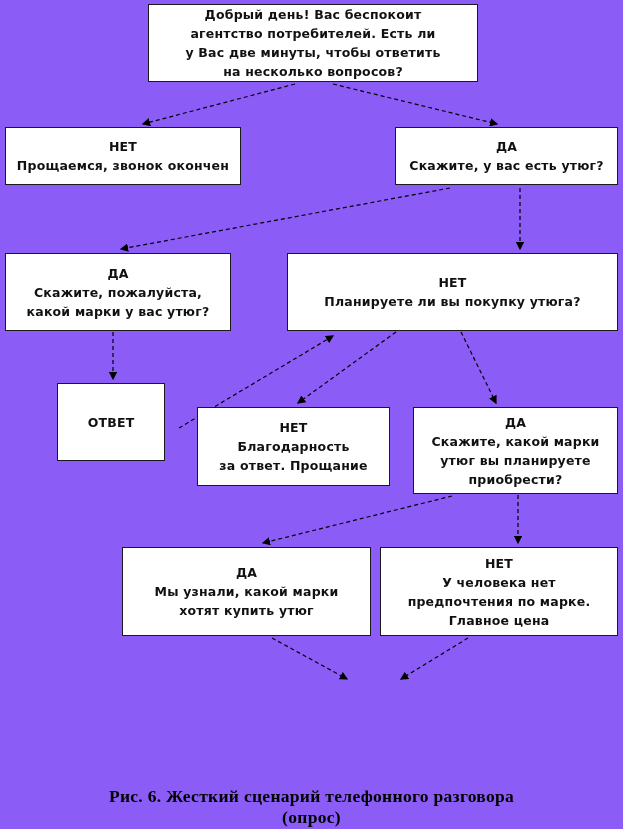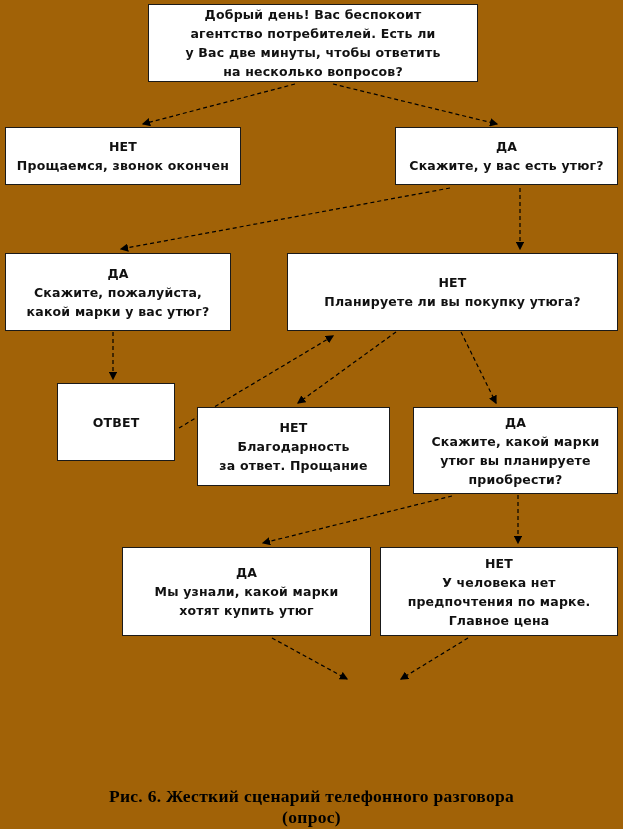--- a/index.html
+++ b/index.html
@@ -4,21 +4,21 @@
 <style>
   html, body {
     margin: 0;
     padding: 0;
     background: #ffffff;
   }
   .canvas {
     position: relative;
     width: 623px;
     height: 829px;
-    background: #a16207;
+    background: #8b5cf6;
     font-family: "DejaVu Sans", "Liberation Sans", sans-serif;
     overflow: hidden;
   }
   .arrows {
     position: absolute;
     left: 0;
     top: 0;
     pointer-events: none;
   }
   .node {
@@ -103,21 +103,21 @@
     <span class="node-text">ДА
 Скажите, пожалуйста,
 какой марки у вас утюг?</span>
   </div>
 
   <div class="node" style="left:287px; top:253px; width:331px; height:78px;">
     <span class="node-text">НЕТ
 Планируете ли вы покупку утюга?</span>
   </div>
 
-  <div class="node" style="left:57px; top:383px; width:118px; height:78px;">
+  <div class="node" style="left:57px; top:383px; width:108px; height:78px;">
     <span class="node-text">ОТВЕТ</span>
   </div>
 
   <div class="node" style="left:197px; top:407px; width:193px; height:79px;">
     <span class="node-text">НЕТ
 Благодарность
 за ответ. Прощание</span>
   </div>
 
   <div class="node" style="left:413px; top:407px; width:205px; height:87px;">

